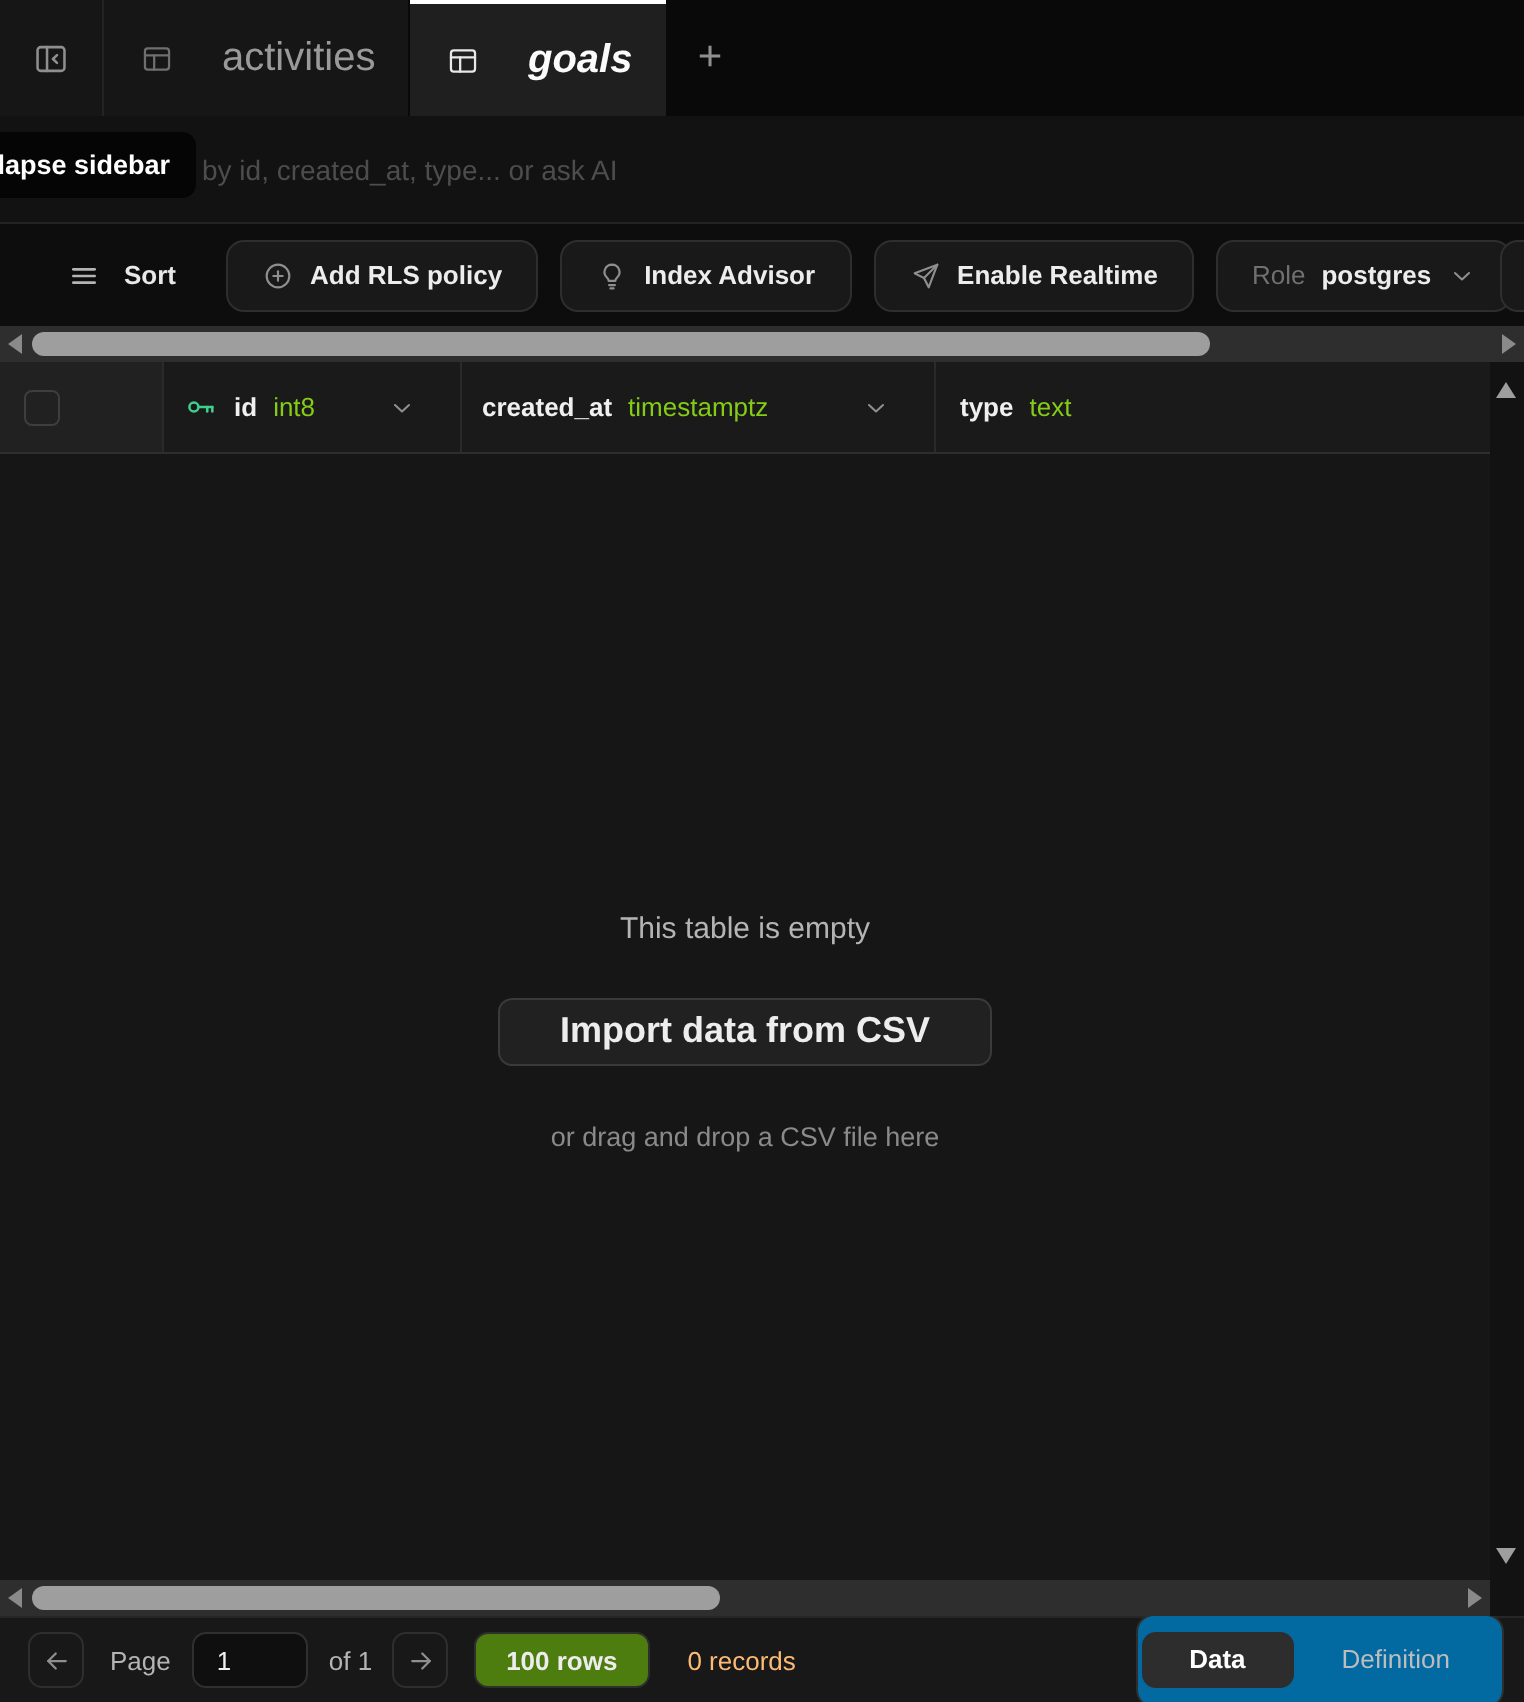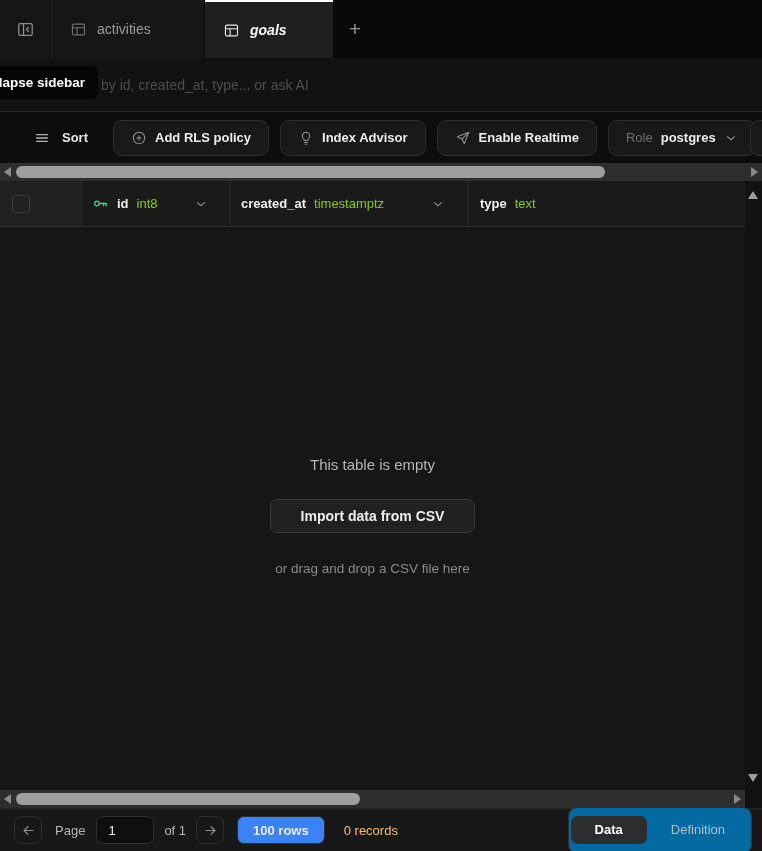--- a/index.html
+++ b/index.html
@@ -3,21 +3,21 @@
 <meta charset="utf-8">
 <style>
   * { margin:0; padding:0; box-sizing:border-box; }
   html,body { background:#000; }
   body { font-family:"Liberation Sans", sans-serif; }
   .app { position:relative; width:762px; height:851px; background:#161616; overflow:hidden; }
 
   
   .tabbar { position:relative; height:58px; background:#090909; display:flex; align-items:stretch; }
   .collapse-btn { width:52px; background:#161616; border-right:1px solid #232323; display:flex; align-items:center; justify-content:center; color:#8f8f8f; cursor:pointer; }
-  .tab { display:flex; align-items:center; gap:10px; padding:0 26px 0 18px; font-size:14px; cursor:pointer; }
+  .tab { display:flex; align-items:center; gap:24px; padding:0 26px 0 18px; font-size:20px; cursor:pointer; }
   .tab.inactive { background:#161616; color:#9a9a9a; border-right:1px solid #090909; width:153px; }
   .tab.inactive .tab-icon { color:#6f6f6f; }
   .tab.active { background:#1f1f1f; color:#fafafa; border-top:2px solid #ffffff; width:128px; font-style:italic; font-weight:600;align-items:center; }
   .tab.active .tab-icon { color:#e8e8e8; }
   .tab-icon { display:flex; }
   .newtab { width:44px; display:flex; align-items:center; justify-content:center; color:#8f8f8f; font-size:21px; font-weight:300; cursor:pointer; }
 
   
   .filterbar { position:relative; height:54px; background:#121212; border-bottom:1px solid #232323; }
   .filter-placeholder { position:absolute; left:66px; top:50%; transform:translateY(-50%); font-size:14px; color:#4d4d4d; white-space:nowrap; }
@@ -50,36 +50,36 @@
   .gcell.c-type { width:277px; padding-left:12px; border-right:none; }
   .col-name { color:#f0f0f0; font-weight:700; margin-left:8px; }
   .col-name.noicon { margin-left:0; }
   .col-type { color:#84cc16; margin-left:8px; }
   .col-chevron { margin-left:auto; margin-right:12px; color:#8f8f8f; display:flex; cursor:pointer; }
   .checkbox { width:18px; height:18px; border:1.5px solid #3e3e3e; border-radius:4px; background:transparent; cursor:pointer; }
   .key-icon { display:flex; }
 
   .gbody { height:563px; width:745px; background:#161616; display:flex; flex-direction:column; align-items:center; justify-content:center; padding-top:14px; }
   .empty-title { font-size:15px; color:#b4b4b4; }
-  .import-btn { margin-top:26px; height:34px; padding:0 30px; background:#212121; border:1px solid #3a3a3a; border-radius:7px; color:#ededed; font-size:14px; font-weight:700; cursor:pointer; }
+  .import-btn { margin-top:26px; height:34px; padding:0 30px; background:#212121; border:1px solid #3a3a3a; border-radius:7px; color:#ededed; font-size:18px; font-weight:700; cursor:pointer; }
   .drop-hint { margin-top:28px; font-size:13.5px; color:#8a8a8a; }
 
   .hscroll.bottom { width:745px; }
   .vstrip { position:absolute; top:0; right:0; bottom:0; width:17px; background:#121212; }
   .v-arrow { position:absolute; left:3px; width:0; height:0; cursor:pointer; }
   .v-arrow.up   { top:10px;    border-left:5.5px solid transparent; border-right:5.5px solid transparent; border-bottom:8px solid #9e9e9e; }
   .v-arrow.down { bottom:26px; border-left:5.5px solid transparent; border-right:5.5px solid transparent; border-top:8px solid #9e9e9e; }
 
   
   .footer { height:43px; background:#181818; border-top:1px solid #262626; display:flex; align-items:center; padding:0 10px 0 14px; font-size:13px; color:#b4b4b4; }
   .pg-btn { width:28px; height:28px; border:1px solid #2e2e2e; border-radius:7px; background:transparent; color:#8f8f8f; display:flex; align-items:center; justify-content:center; cursor:pointer; }
   .pg-label { margin:0 11px 0 13px; }
   .page-input { width:58px; height:28px; background:#0f0f0f; border:1px solid #303030; border-radius:7px; color:#f0f0f0; font-size:13px; padding:0 0 0 11px; outline:none; font-family:"Liberation Sans", sans-serif; }
   .pg-of { margin:0 10px; }
-  .rows-btn { margin-left:13px; height:28px; padding:0 15px; background:#3b82f6; border:1px solid #2e2e2e; border-radius:7px; color:#ededed; font-size:13px; font-weight:700; cursor:pointer; }
+  .rows-btn { margin-left:13px; height:28px; padding:0 15px; background:#4d7c0f; border:1px solid #2e2e2e; border-radius:7px; color:#ededed; font-size:13px; font-weight:700; cursor:pointer; }
   .records { margin-left:19px; color:#fdba74; }
   .spacer { flex:1; }
   .seg { display:flex; align-items:center; height:47px; border:1px solid #2e2e2e; border-radius:9px; padding:2px; background:#0369a1; }
   .seg-item { height:28px; line-height:28px; padding:0 24px; border-radius:7px; color:#bdbdbd; font-size:13px; cursor:pointer; }
   .seg-item.active { background:#2d2d2d; color:#ffffff; font-weight:700; }
 
   svg { display:block; }
 </style>
 </head>
 <body>

